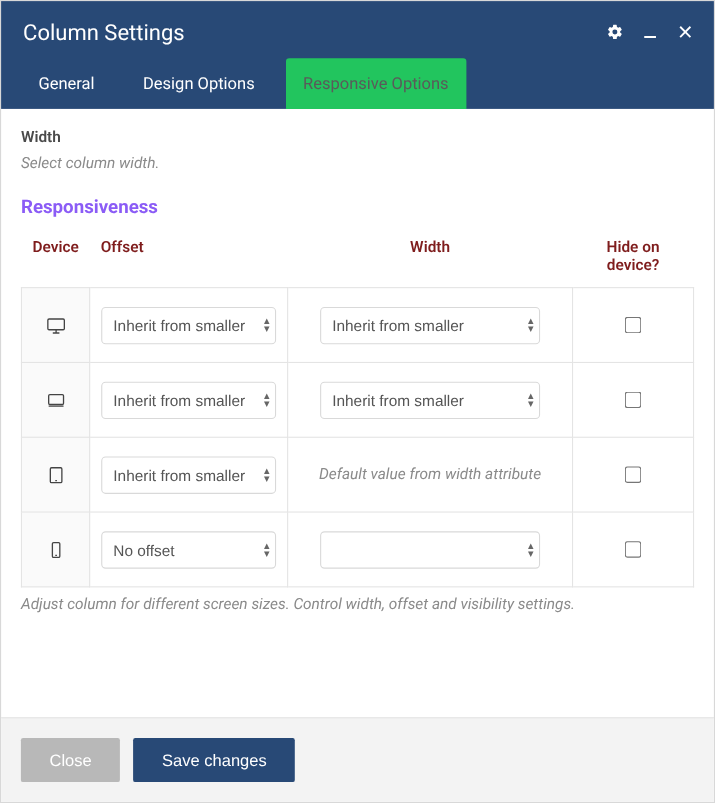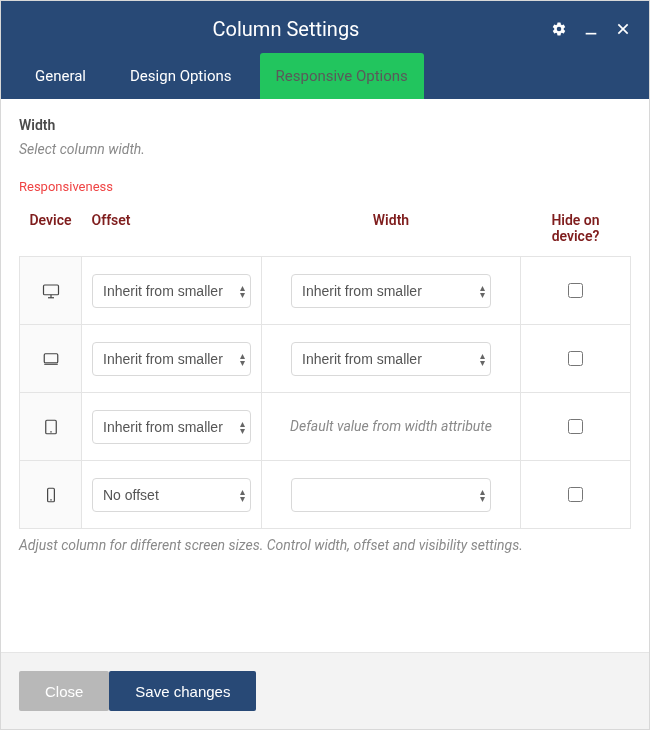--- a/index.html
+++ b/index.html
@@ -16,21 +16,20 @@
     height: 730px;
     border: 1px solid #d8d8d8;
     display: flex;
     flex-direction: column;
     background: #fff;
   }
   .header {
     background: #284976;
     color: #fff;
     padding: 0;
-    text-align: center;
   }
   .header-top {
     display: flex;
     align-items: center;
     padding: 16px 18px 12px 20px;
   }
   .header-title {
     font-size: 20px;
     font-weight: 400;
     flex: 1;
@@ -106,23 +105,23 @@
   }
   .select-arrows::before { content: "▴"; display:block;}
   .select-arrows::after { content: "▾"; display:block;}
   .hint {
     color: #8a8a8a;
     font-style: italic;
     font-size: 14px;
     margin-top: 8px;
   }
   .section-label {
-    font-weight: 400;
-    font-size: 13px;
-    color: #ef4444;
+    font-weight: 700;
+    font-size: 17px;
+    color: #8b5cf6;
     margin-top: 22px;
     margin-bottom: 10px;
   }
   table.resp {
     width: 100%;
     border-collapse: collapse;
     table-layout: fixed;
   }
   table.resp th {
     text-align: left;
@@ -161,20 +160,21 @@
   .footnote {
     color: #8a8a8a;
     font-style: italic;
     font-size: 14px;
     margin-top: 8px;
   }
   .footer {
     background: #f3f3f3;
     padding: 18px;
     display: flex;
+    gap: 12px;
     border-top: 1px solid #e5e5e5;
   }
   .btn {
     height: 40px;
     padding: 0 26px;
     font-size: 15px;
     border: none;
     border-radius: 2px;
     cursor: pointer;
   }

